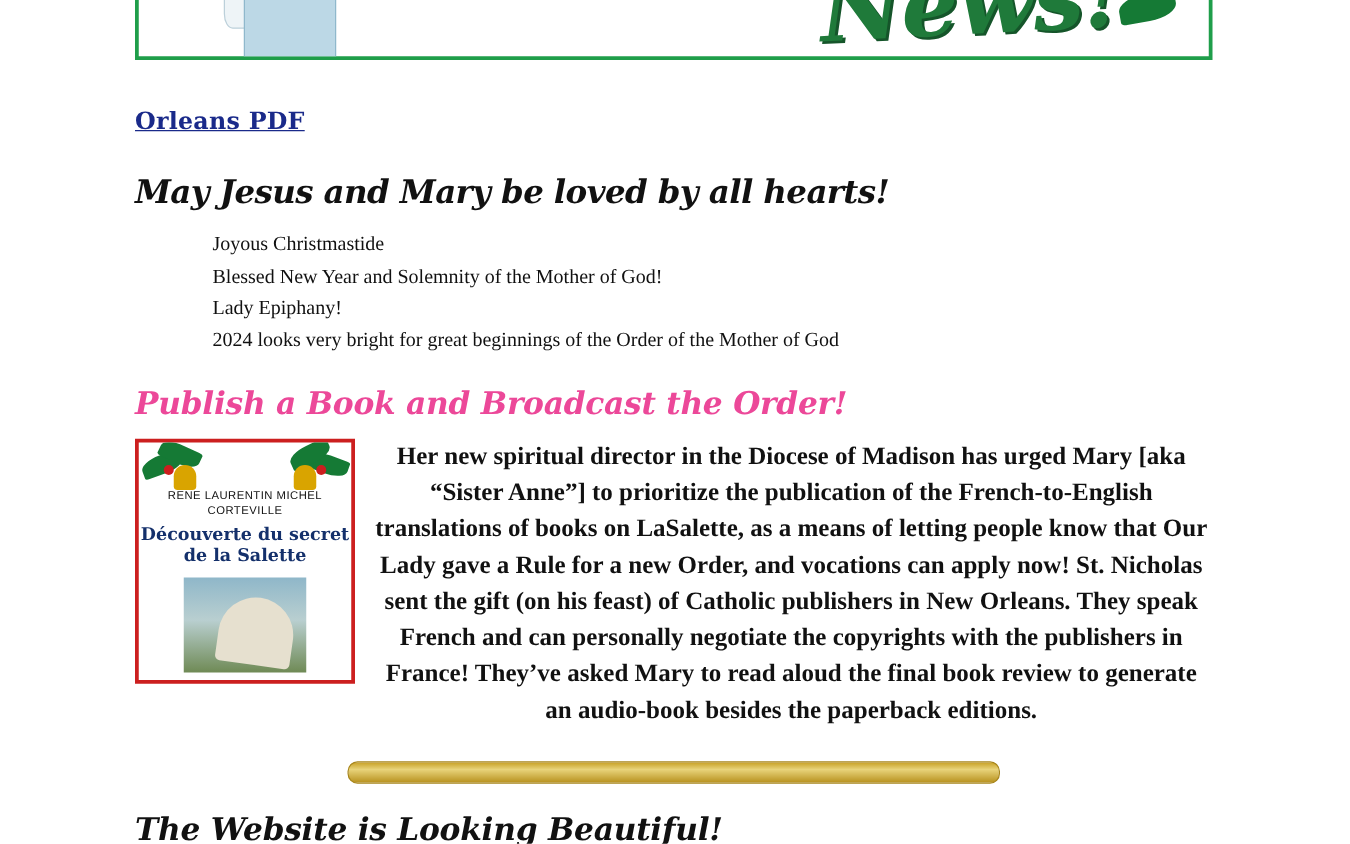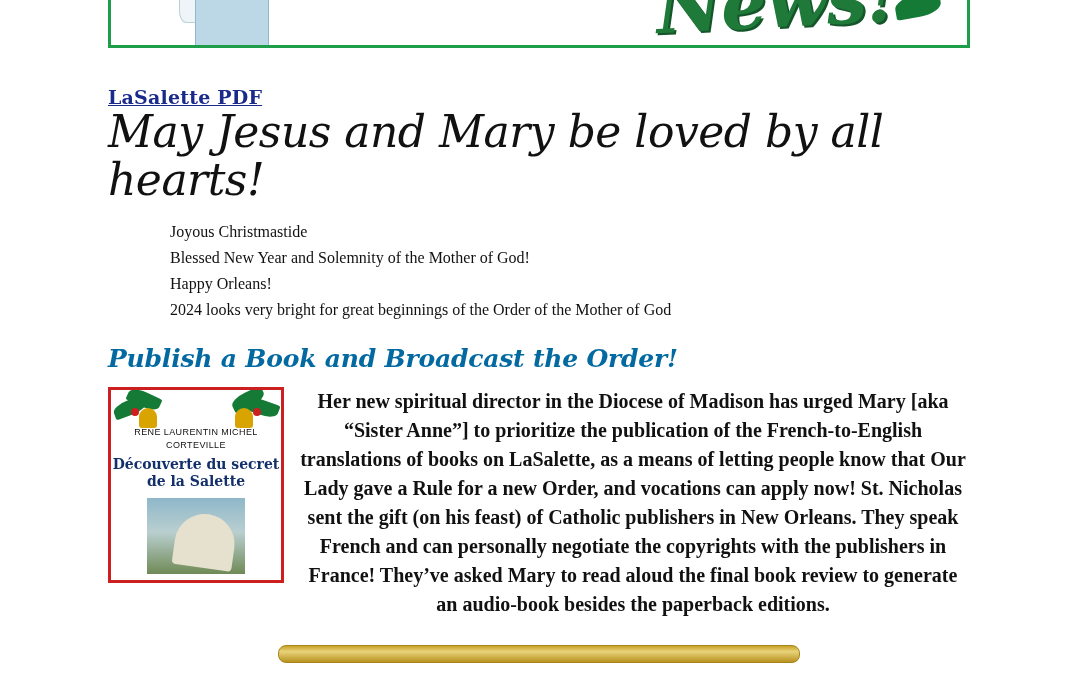--- a/index.html
+++ b/index.html
@@ -110,25 +110,25 @@
     font-family: "DejaVu Serif", serif;
     font-weight: bold;
     font-size: 19px;
     color: #1a2a8a;
     text-decoration: underline;
     letter-spacing: 0.2px;
     cursor: pointer;
   }
 
   .headline {
-    margin-top: 0;
+    margin-top: 32px;
     font-family: "DejaVu Serif", serif;
     font-style: italic;
-    font-weight: normal;
-    font-size: 44px;
+    font-weight: bold;
+    font-size: 26px;
     line-height: 1.1;
     color: #111111;
     letter-spacing: -0.5px;
   }
 
   .bullets {
     margin-top: 14px;
     padding-left: 62px;
   }
   .bullets li {
@@ -137,21 +137,21 @@
     line-height: 1.62;
     color: #111111;
   }
 
   .section-title {
     margin-top: 22px;
     font-family: "DejaVu Serif", serif;
     font-style: italic;
     font-weight: bold;
     font-size: 25px;
-    color: #0369a1;
+    color: #ec4899;
     letter-spacing: -0.2px;
   }
 
   .row {
     margin-top: 14px;
     display: flex;
     align-items: flex-start;
   }
 
   
@@ -284,28 +284,28 @@
       <div class="holly">
 
         <div class="leaf l3"></div>
 
       </div>
     </div>
   </div>
 
   <div class="content">
 
-    <a class="download-link" href="#">LaSalette PDF</a>
+    <a class="download-link" href="#">Orleans PDF</a>
 
     <div class="headline">May Jesus and Mary be loved by all hearts!</div>
 
     <ul class="bullets">
       <li>Joyous Christmastide</li>
       <li>Blessed New Year and Solemnity of the Mother of God!</li>
-      <li>Happy Orleans!</li>
+      <li>Lady Epiphany!</li>
       <li>2024 looks very bright for great beginnings of the Order of the Mother of God</li>
     </ul>
 
     <div class="section-title">Publish a Book and Broadcast the Order!</div>
 
     <div class="row">
       <div class="book-cover">
         <div class="bc-corner tl">
           <div class="cl" style="left:0;top:8px;transform:rotate(-20deg);"></div>
           <div class="cl" style="left:14px;top:0px;transform:rotate(25deg);"></div>

